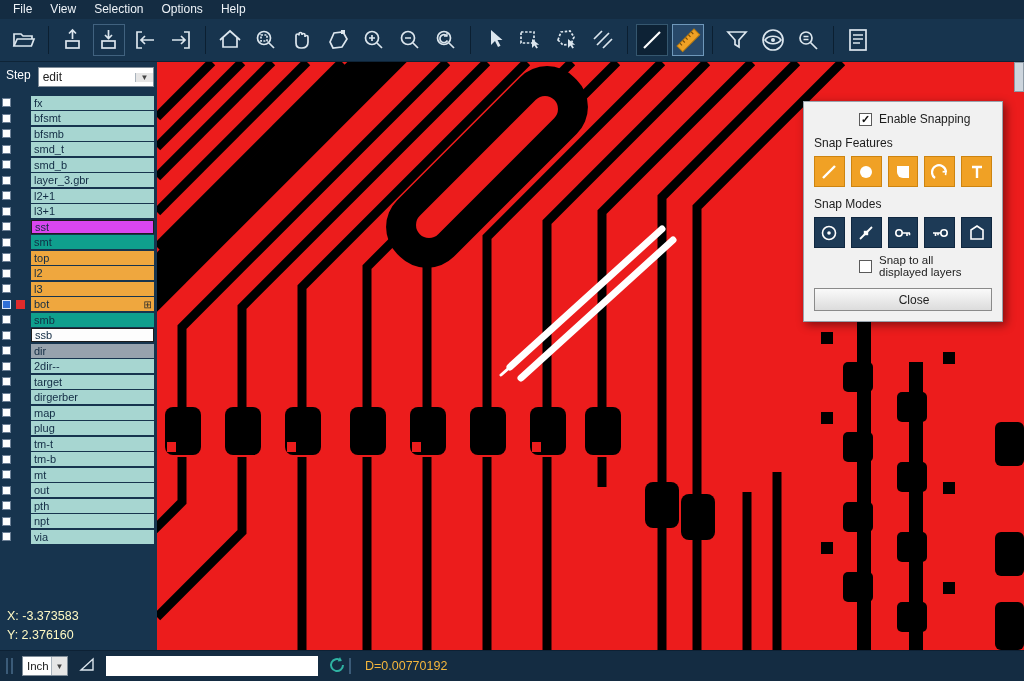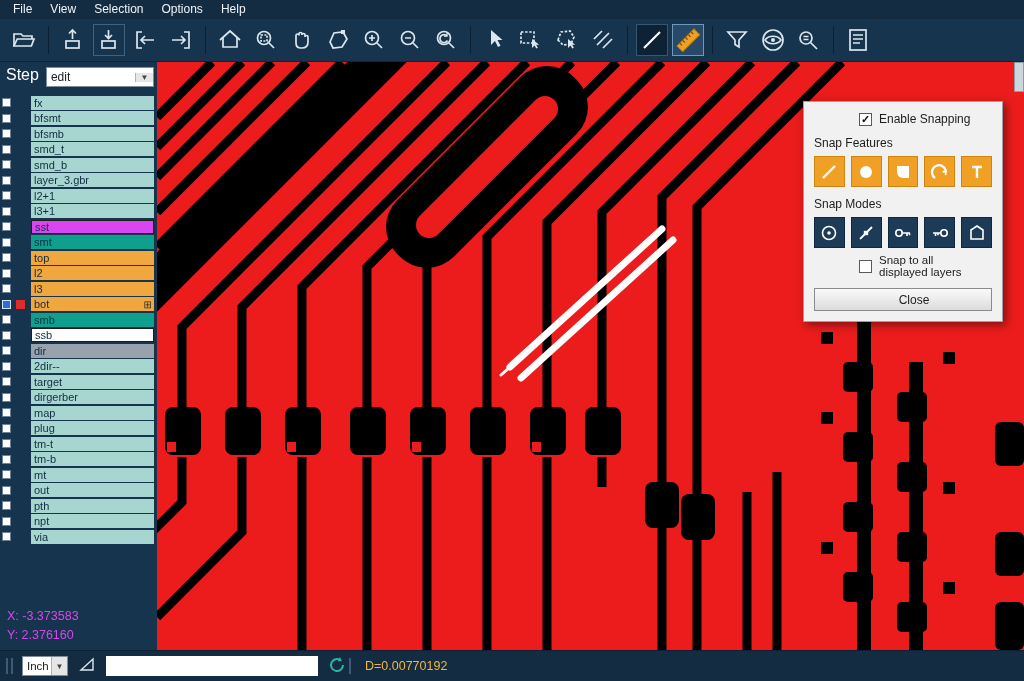--- a/index.html
+++ b/index.html
@@ -11,34 +11,34 @@
   #toolbar{position:absolute;top:19px;left:0;right:0;height:42px;background:#17344e;border-bottom:1px solid #0e2437;display:flex;align-items:center;padding-left:6px;}
   .tb-btn{width:32px;height:32px;display:flex;align-items:center;justify-content:center;margin:0 2px;border:1px solid transparent;box-sizing:border-box;}
   .tb-btn.framed{border-color:#41627f;}
   .tb-btn.dark{background:#0d2235;border-color:#35576f;}
   .tb-btn.active{background:#28496a;border-color:#6f98ba;}
   .tb-sep{width:1px;height:28px;background:#0b1f31;margin:0 6px;}
   .tb-ic{stroke:#dce6ee;stroke-width:1.7;fill:none;}
   
   #left-panel{position:absolute;top:62px;left:0;width:157px;bottom:31px;background:#17344e;}
   #step-row{display:flex;align-items:center;height:30px;padding:0 3px;}
-  #step-label{color:#fff;font-size:16px;margin:0 7px 4px 3px;}
+  #step-label{color:#fff;font-size:12px;margin:0 7px 4px 3px;}
   #step-select{flex:1;height:20px;background:#fff;display:flex;align-items:center;font-size:12px;color:#222;border:1px solid #7f8c98;box-sizing:border-box;}
   #step-select .val{flex:1;padding-left:4px;line-height:18px;}
   #step-select .arrow{width:17px;background:#e6e6e6;border-left:1px solid #aab4bd;display:flex;align-items:center;justify-content:center;font-size:8px;color:#444;}
   #layer-list{margin-top:3px;}
   .layer-row{display:flex;align-items:center;height:15.5px;}
   .layer-checkbox{width:9px;height:9px;background:#fff;border:1px solid #6c8096;margin-left:2px;box-sizing:border-box;flex:none;}
   .layer-checkbox.blue{background:#2e6fd6;border-color:#d7e4f7;}
   .layer-indicator{width:9px;height:9px;margin-left:5px;box-sizing:border-box;flex:none;}
   .layer-indicator.red{background:#e02b2b;}
   .layer-bar{flex:1;height:14px;margin:0 3px 0 6px;font-size:11px;color:#122c44;padding-left:3px;display:flex;align-items:center;overflow:hidden;white-space:nowrap;}
   .layer-bar.bordered{border:1px solid #1d1d1d;box-sizing:border-box;}
   .grid-icon{margin-left:auto;margin-right:2px;font-size:10px;color:#2c2c2c;}
-  #coords{position:absolute;left:7px;bottom:5px;color:#d946ef;font-size:12.5px;line-height:19px;}
+  #coords{position:absolute;left:7px;bottom:5px;color:#fef9c3;font-size:12.5px;line-height:19px;}
   
   #canvas{position:absolute;left:157px;top:62px;right:0;bottom:31px;background:#ec1c1c;overflow:hidden;}
   #pcb-svg{display:block;}
   #scroll-thumb{position:absolute;top:0;right:0;width:10px;height:30px;background:#cdd5dd;border:1px solid #8e9aa6;box-sizing:border-box;}
   
   #snap-dialog{position:absolute;left:646px;top:39px;width:198px;background:#f1f1f1;border:1px solid #98a2ac;box-shadow:3px 3px 9px rgba(0,0,0,.45);color:#1c1c1c;}
   #snap-titlebar{height:24px;display:flex;align-items:center;padding:0 4px 0 9px;font-size:12px;}
   #snap-close-x{margin-left:auto;width:18px;height:16px;background:#ce3c3c;border:1px solid #9e2626;color:#fff;font-size:11px;line-height:14px;text-align:center;cursor:default;}
   #snap-body{padding:4px 10px 10px 10px;}
   .dlg-row{display:flex;align-items:center;margin:6px 16px;padding-left:29px;}

